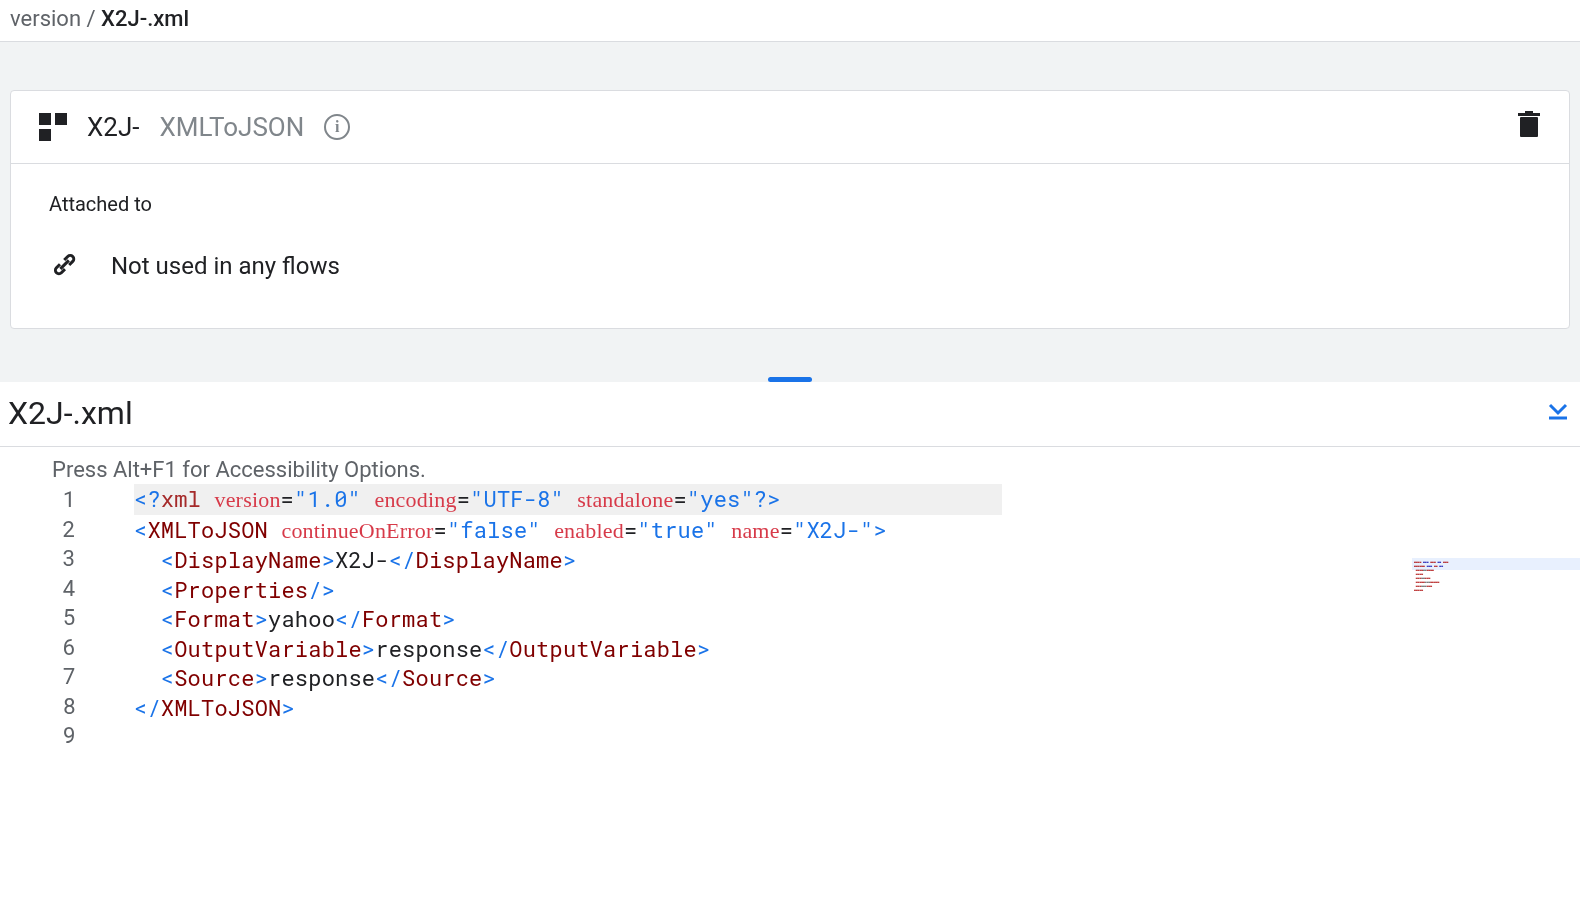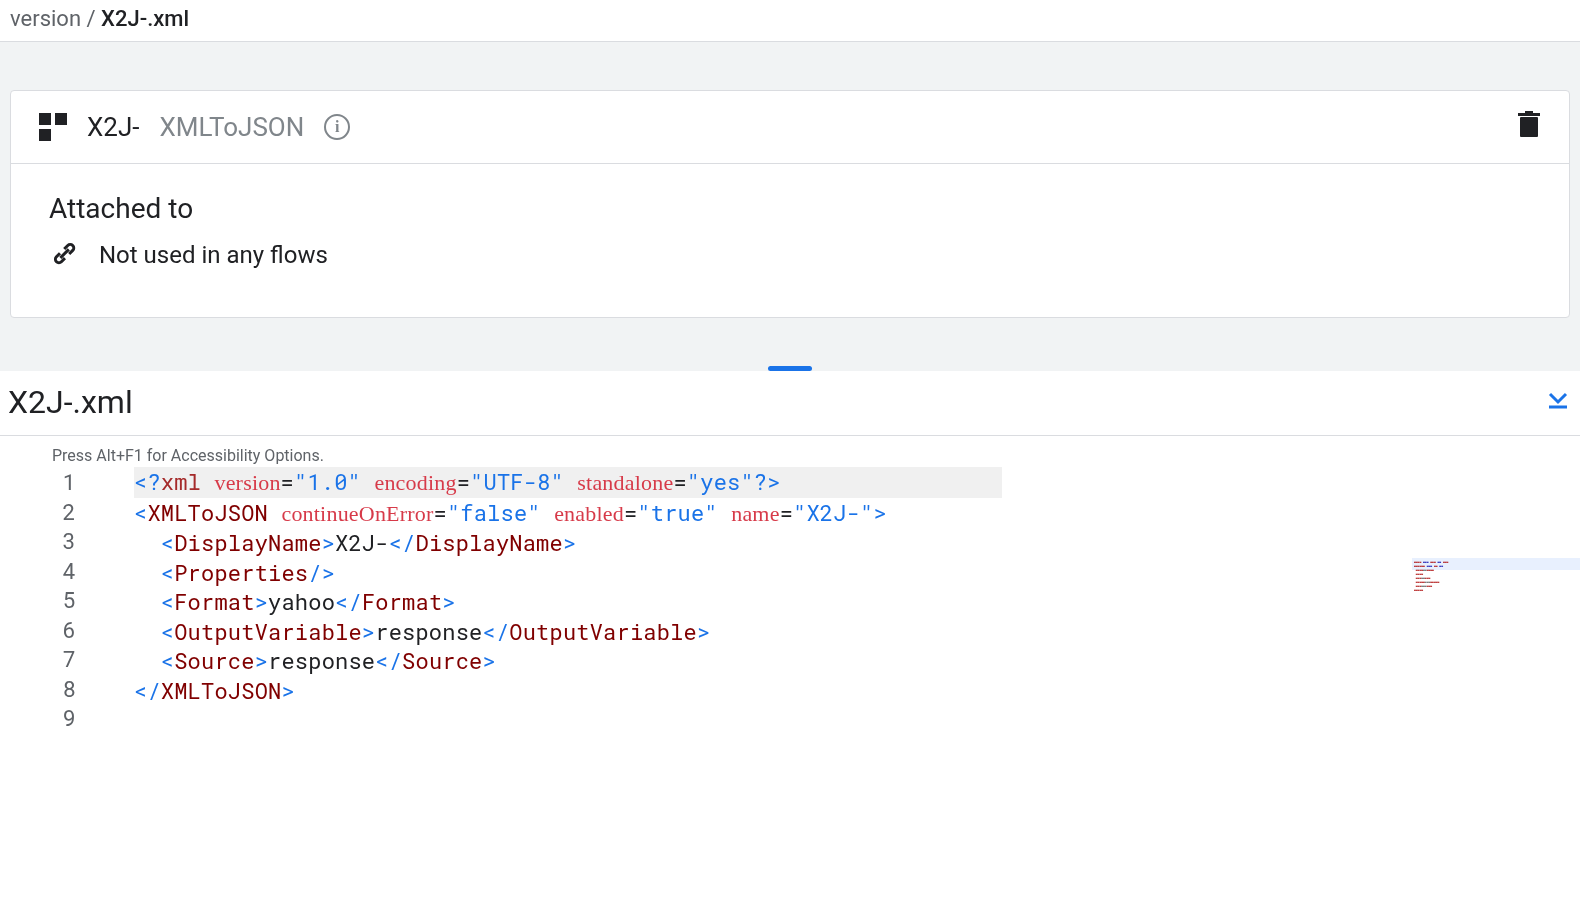--- a/index.html
+++ b/index.html
@@ -77,28 +77,28 @@
     .spacer {
       flex: 1;
     }
     .trash-icon {
       cursor: pointer;
     }
     .card-body {
       padding: 28px 38px 48px 38px;
     }
     .attached-label {
-      font-size: 28px;
-      color: #202124;
-      margin-bottom: 16px;
+      font-size: 20px;
+      color: #202124;
+      margin-bottom: 36px;
     }
     .attached-row {
       display: flex;
       align-items: center;
-      gap: 16px;
+      gap: 28px;
     }
     .link-icon {
       transform: rotate(-45deg);
     }
     .attached-text {
       font-size: 24px;
       color: #202124;
     }
     .drag-handle-container {
       display: flex;
@@ -124,21 +124,21 @@
     }
     .editor-title {
       font-size: 32px;
       color: #202124;
     }
     .collapse-icon {
       cursor: pointer;
       color: #1a73e8;
     }
     .accessibility-hint {
-      font-size: 16px;
+      font-size: 22px;
       color: #5f6368;
       padding: 10px 0 2px 52px;
     }
     .code-editor {
       display: flex;
       font-family: 'Roboto Mono', Menlo, Consolas, monospace;
       font-size: 22px;
       line-height: 29.5px;
       letter-spacing: 0.2px;
     }

